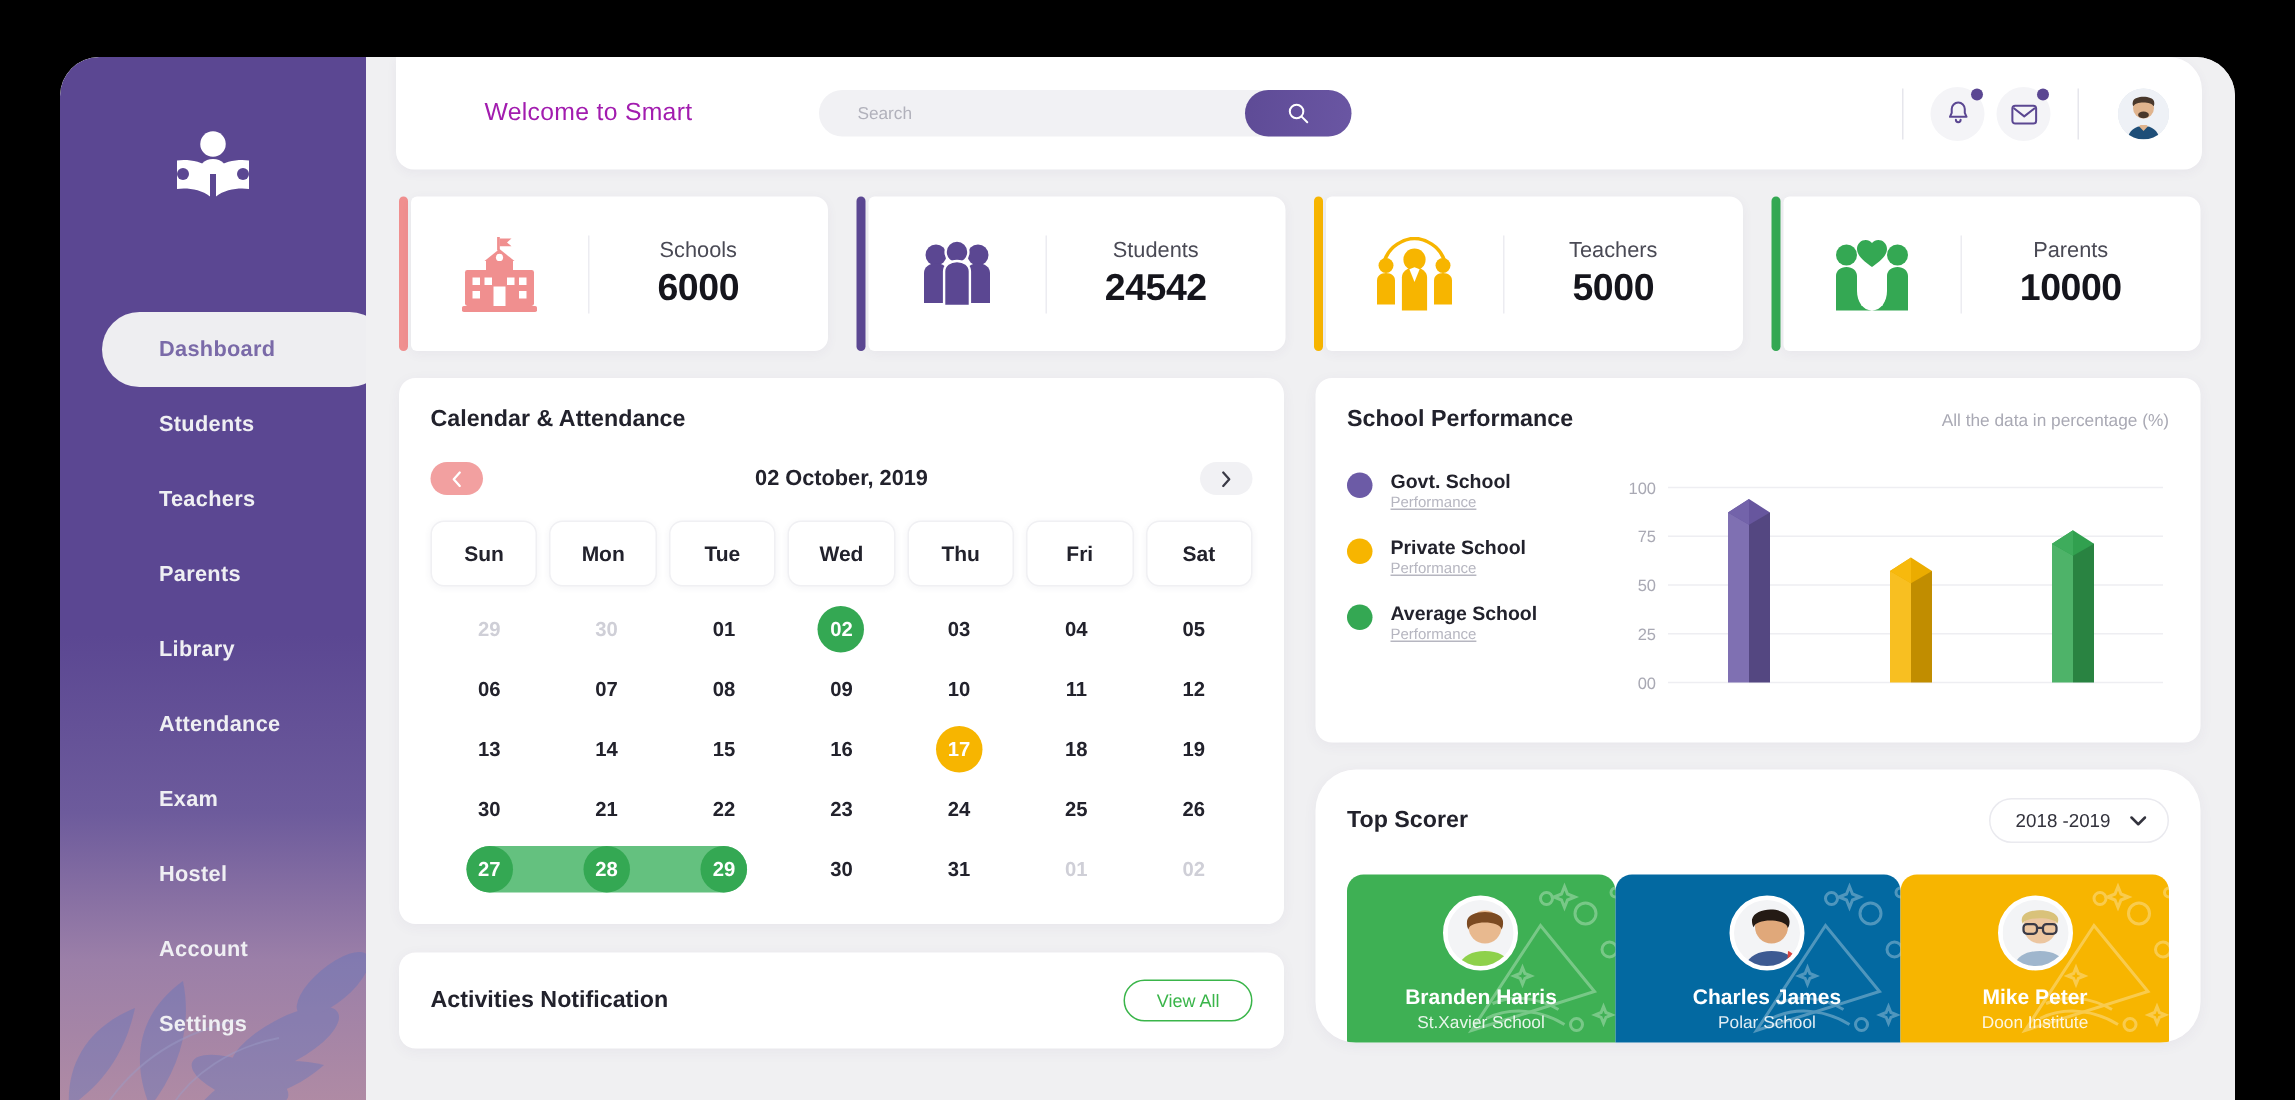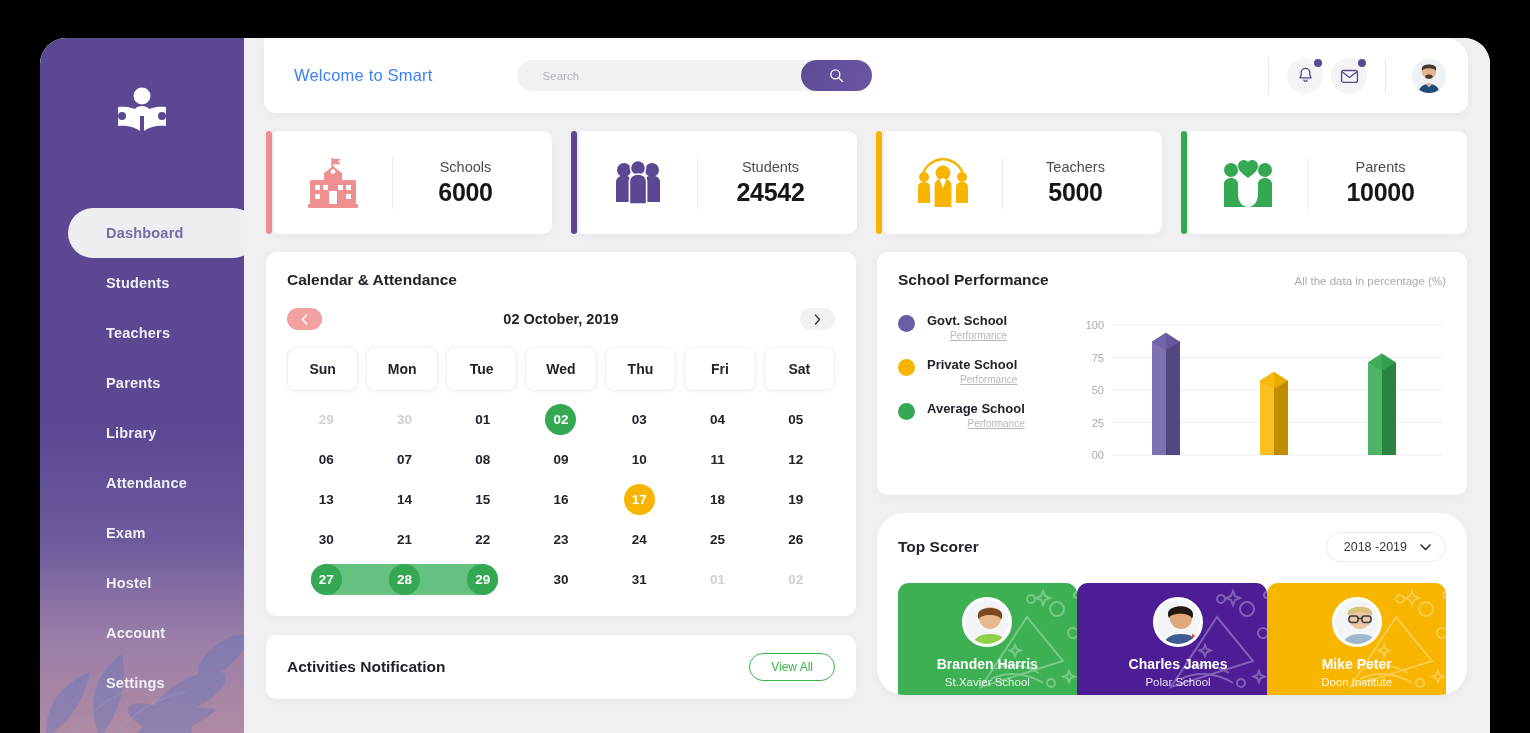--- a/index.html
+++ b/index.html
@@ -61,21 +61,21 @@
     margin-top: 0;
     height: 75px;
     background: #fff;
     border-radius: 0 22px 12px 12px;
     display: flex; align-items: center;
     padding: 0 22px 0 30px;
     box-shadow: 0 2px 7px rgba(70,60,110,.05);
     position: relative;
     margin-left: -2px; margin-right: -1px;
   }
-  .welcome { font-size: 16.5px; color: #3b82f6; font-weight: 400; letter-spacing: .2px; }
+  .welcome { font-size: 16.5px; color: #a21caf; font-weight: 400; letter-spacing: .2px; margin-left: 29px; }
   .searchbox {
     margin-left: 84px;
     width: 355px; height: 31px;
     background: #f1f1f4; border-radius: 17px;
     display: flex; align-items: center;
     position: relative;
   }
   .searchbox input {
     border: none; background: transparent; outline: none;
     padding: 0 16px 0 26px; font-size: 11.5px; color: #9a9aa6;
@@ -181,21 +181,21 @@
     border: 1px solid #3ab54a; color: #3ab54a; background: transparent;
     border-radius: 16px; height: 28px; padding: 0 21px;
     font-size: 12px; font-family: "Liberation Sans", sans-serif; cursor: pointer;
   }
 
   
   .perf-card { padding: 19px 21px 13px; height: 243px; }
   .perf-head { display: flex; align-items: baseline; }
   .perf-sub { margin-left: auto; font-size: 11.5px; color: #a9a9b4; }
   .perf-body { display: flex; margin-top: 20px; }
-  .legend { width: 162px; flex: 0 0 162px; padding-top: 4px; text-align: right; }
+  .legend { width: 162px; flex: 0 0 162px; padding-top: 4px; }
   .legend-item { display: flex; margin-bottom: 16px; }
   .legend-dot { width: 17px; height: 17px; border-radius: 50%; flex: 0 0 17px; margin-top: 2px; }
   .legend-txt { margin-left: 12px; }
   .legend-name { font-size: 13px; font-weight: 700; color: #22222c; }
   .legend-perf { font-size: 10px; color: #b6b6c0; margin-top: 2px; text-decoration: underline; }
   .chart-area { flex: 1; position: relative; padding-left: 14px; }
 
   
   .scorer-card { margin-top: 18px; padding: 19px 21px 0; height: 182px; overflow: hidden; border-radius: 27px; }
   .scorer-head { display: flex; align-items: center; }
@@ -688,21 +688,21 @@
                 </svg>
                 <div class="sc-avatar"><svg width="50" height="50" viewBox="0 0 50 50">
                     <rect width="50" height="50" fill="#f3f4f6"></rect>
                     <circle cx="25" cy="18" r="11" fill="#e8b98f"></circle>
                     <path d="M13 14c1-8 23-8 24 0 .3 3-.4 5-1 5.6-.6-6-21.4-6.2-22 0-.6-.6-1.3-2.6-1-5.6z" fill="#7b4a22"></path>
                     <path d="M6 50c1-11 8-16 19-16s18 5 19 16H6z" fill="#8ed14b"></path>
                   </svg></div>
                 <div class="sc-name">Branden Harris</div>
                 <div class="sc-school">St.Xavier School</div>
               </div>
-              <div class="scorer-item" style="background: #4c1d95; padding-left: 12px;">
+              <div class="scorer-item" style="background: #0369a1; padding-left: 12px;">
                 <svg class="confetti" width="118" height="108" viewBox="0 0 118 108">
                   <g fill="none" stroke="#fff" stroke-width="2">
                     <path d="M16 100 L62 30 L98 74 Z"></path>
                     <path d="M30 82c14-6 30-4 44 4M26 92c16-8 36-6 52 4"></path>
                     <circle cx="92" cy="22" r="7"></circle>
                     <circle cx="66" cy="12" r="4"></circle>
                     <circle cx="108" cy="46" r="5"></circle>
                     <path d="M78 4l2 5 5 2-5 2-2 5-2-5-5-2 5-2z"></path>
                     <path d="M50 58l1.6 4 4 1.6-4 1.6-1.6 4-1.6-4-4-1.6 4-1.6z"></path>
                     <path d="M104 84l1.6 4 4 1.6-4 1.6-1.6 4-1.6-4-4-1.6 4-1.6z"></path>

